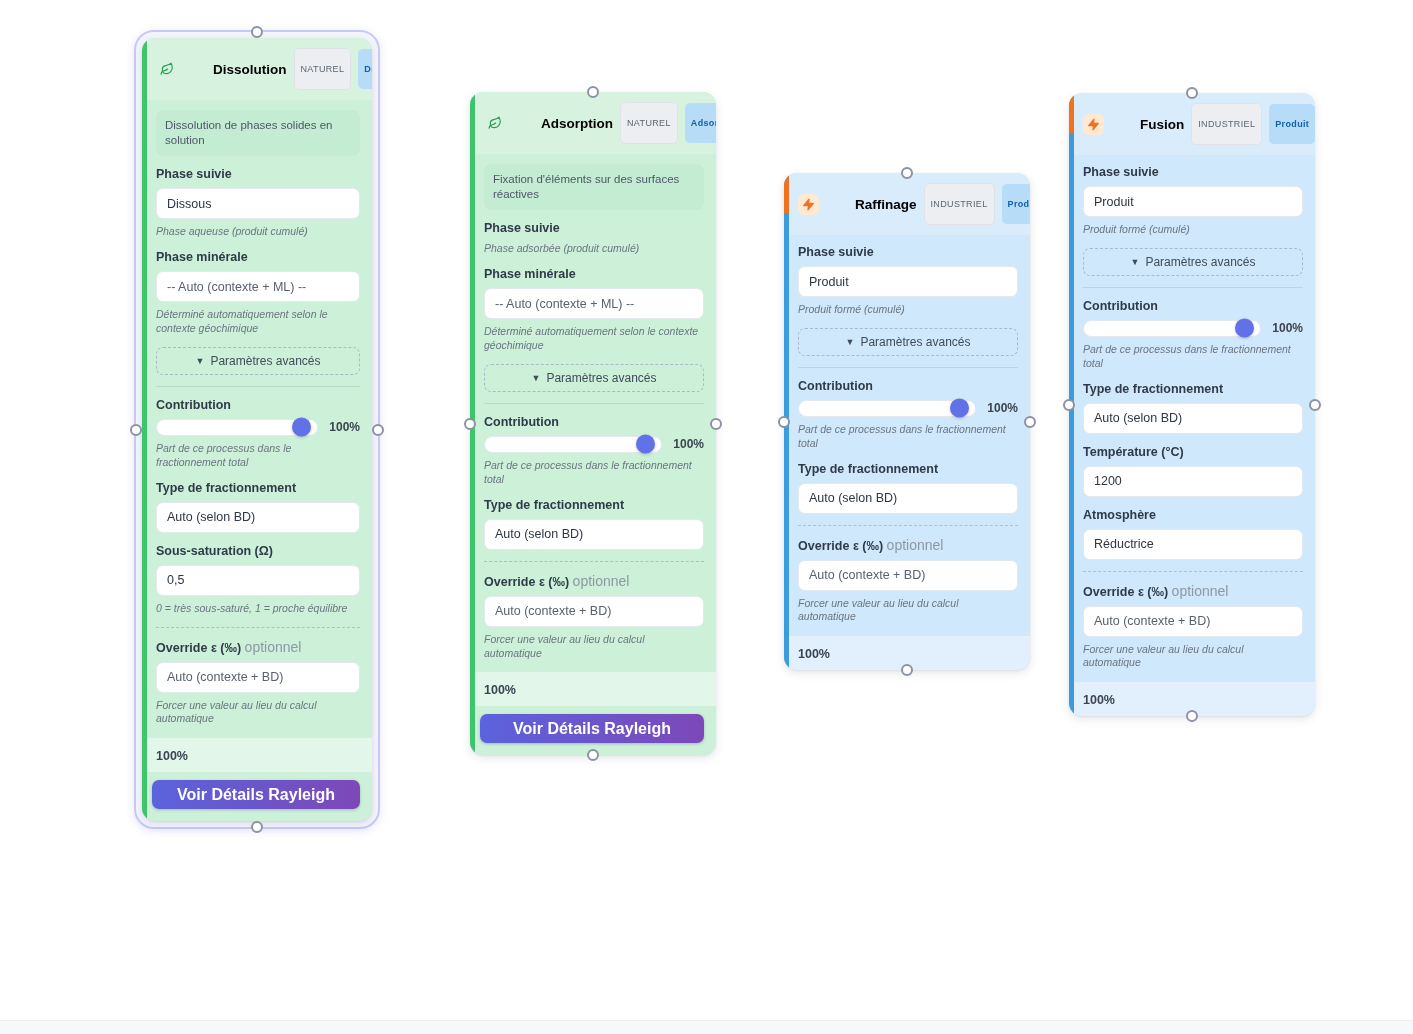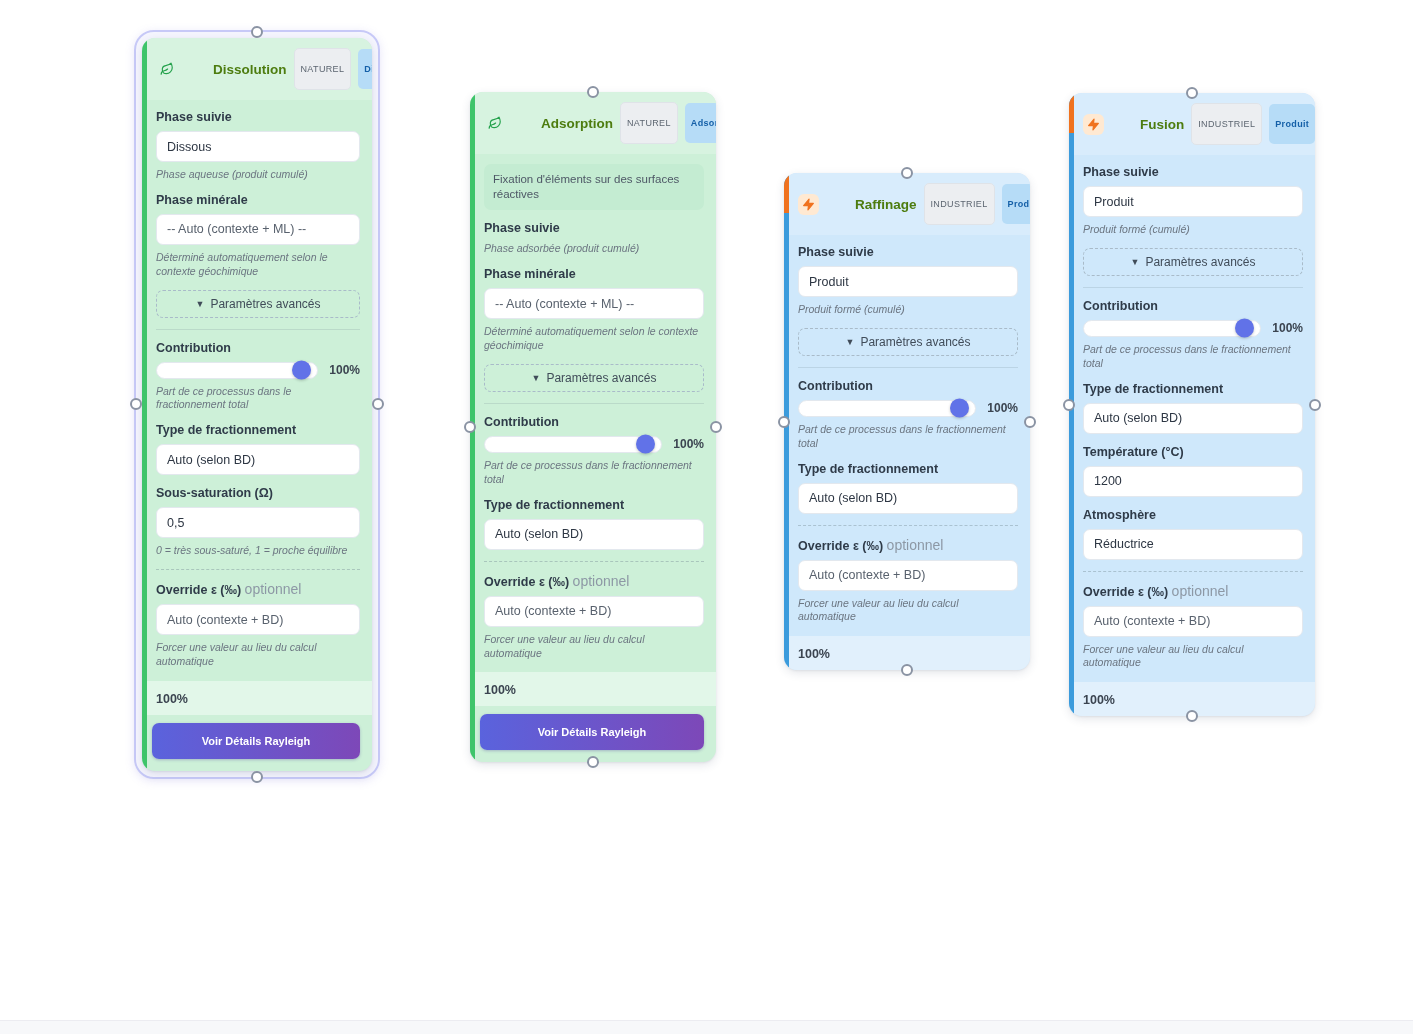--- a/index.html
+++ b/index.html
@@ -67,21 +67,21 @@
   .hdr-ico {
     width: 21px; height: 21px; border-radius: 6px;
     display: flex; align-items: center; justify-content: center;
     flex: 0 0 auto;
   }
   .hdr-ico.leaf { background: #d7f3e0; }
   .hdr-ico.bolt { background: #ffe9d2; }
   .hdr-ico svg { display: block; }
 
   .hdr-title {
-    font-size: 13.5px; font-weight: bold; color: #4d7c0f;
+    font-size: 13.5px; font-weight: bold; color: #000000;
     white-space: nowrap;
     padding-left: 29px;
   }
   .chip {
     font-size: 9px; letter-spacing: .35px;
     padding: 15px 6px; border-radius: 5px; white-space: nowrap;
   }
   .chip.kind {
     background: #eceef1; color: #5c6570; border: 1px solid #dfe3e8;
   }
@@ -162,25 +162,25 @@
   
   .footer {
     padding: 11px 14px 9px 14px;
     font-size: 12.5px; font-weight: bold; color: #3b4450;
   }
   .card.green .footer { background: #e2f7e9; }
   .card.blue  .footer { background: #e1f0fc; }
 
   .btn {
     margin: 8px 12px 12px 10px;
-    height: 36px;
+    height: 29px;
     border-radius: 7px;
     background: linear-gradient(90deg, #5a63dd 0%, #7d48b8 100%);
     color: #ffffff;
-    font-size: 11px; font-weight: bold;
+    font-size: 16px; font-weight: bold;
     display: flex; align-items: center; justify-content: center;
     box-shadow: 0 1px 3px rgba(70,50,150,0.3);
   }
 
   
   .handle {
     position: absolute;
     width: 12px; height: 12px;
     border-radius: 50%;
     background: #ffffff;
@@ -212,20 +212,21 @@
               <path d="M11 20A7 7 0 0 1 9.8 6.1C15.5 5 17 4.48 19 2c1 2 2 4.18 2 8 0 5.5-4.78 10-10 10Z"></path>
               <path d="M2 21c0-3 1.85-5.36 5.08-6C9.5 14.52 12 13 13 12"></path>
             </svg>
         </span>
         <span class="hdr-title">Dissolution</span>
         <span class="chip kind">NATUREL</span>
         <span class="chip phase">Dissous</span>
       </div>
 
       <div class="body">
+        <div class="desc">Dissolution de phases solides en solution</div>
 
         <div class="lbl">Phase suivie</div>
         <div class="ctl">Dissous</div>
         <div class="hint">Phase aqueuse (produit cumulé)</div>
 
         <div class="lbl">Phase minérale</div>
         <div class="ctl muted">-- Auto (contexte + ML) --</div>
         <div class="hint">Déterminé automatiquement selon le contexte géochimique</div>
 
         <div class="adv">

